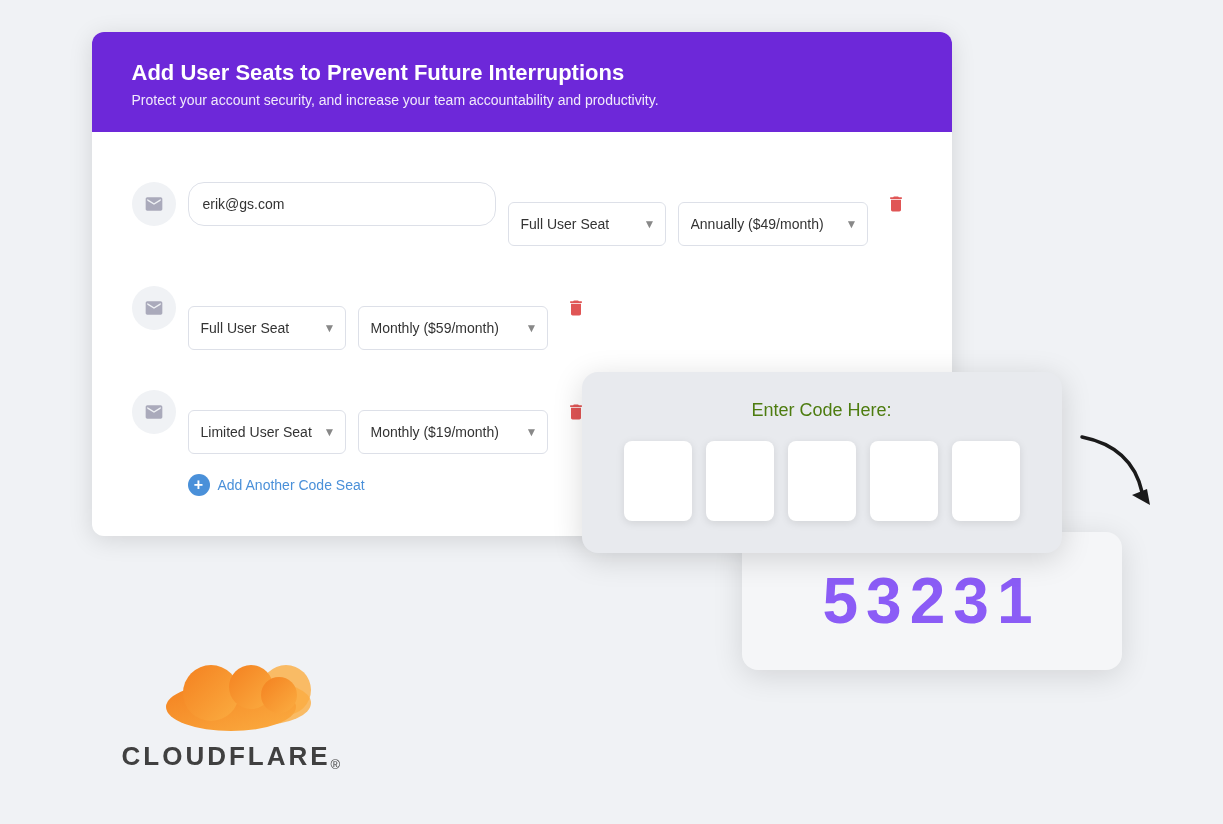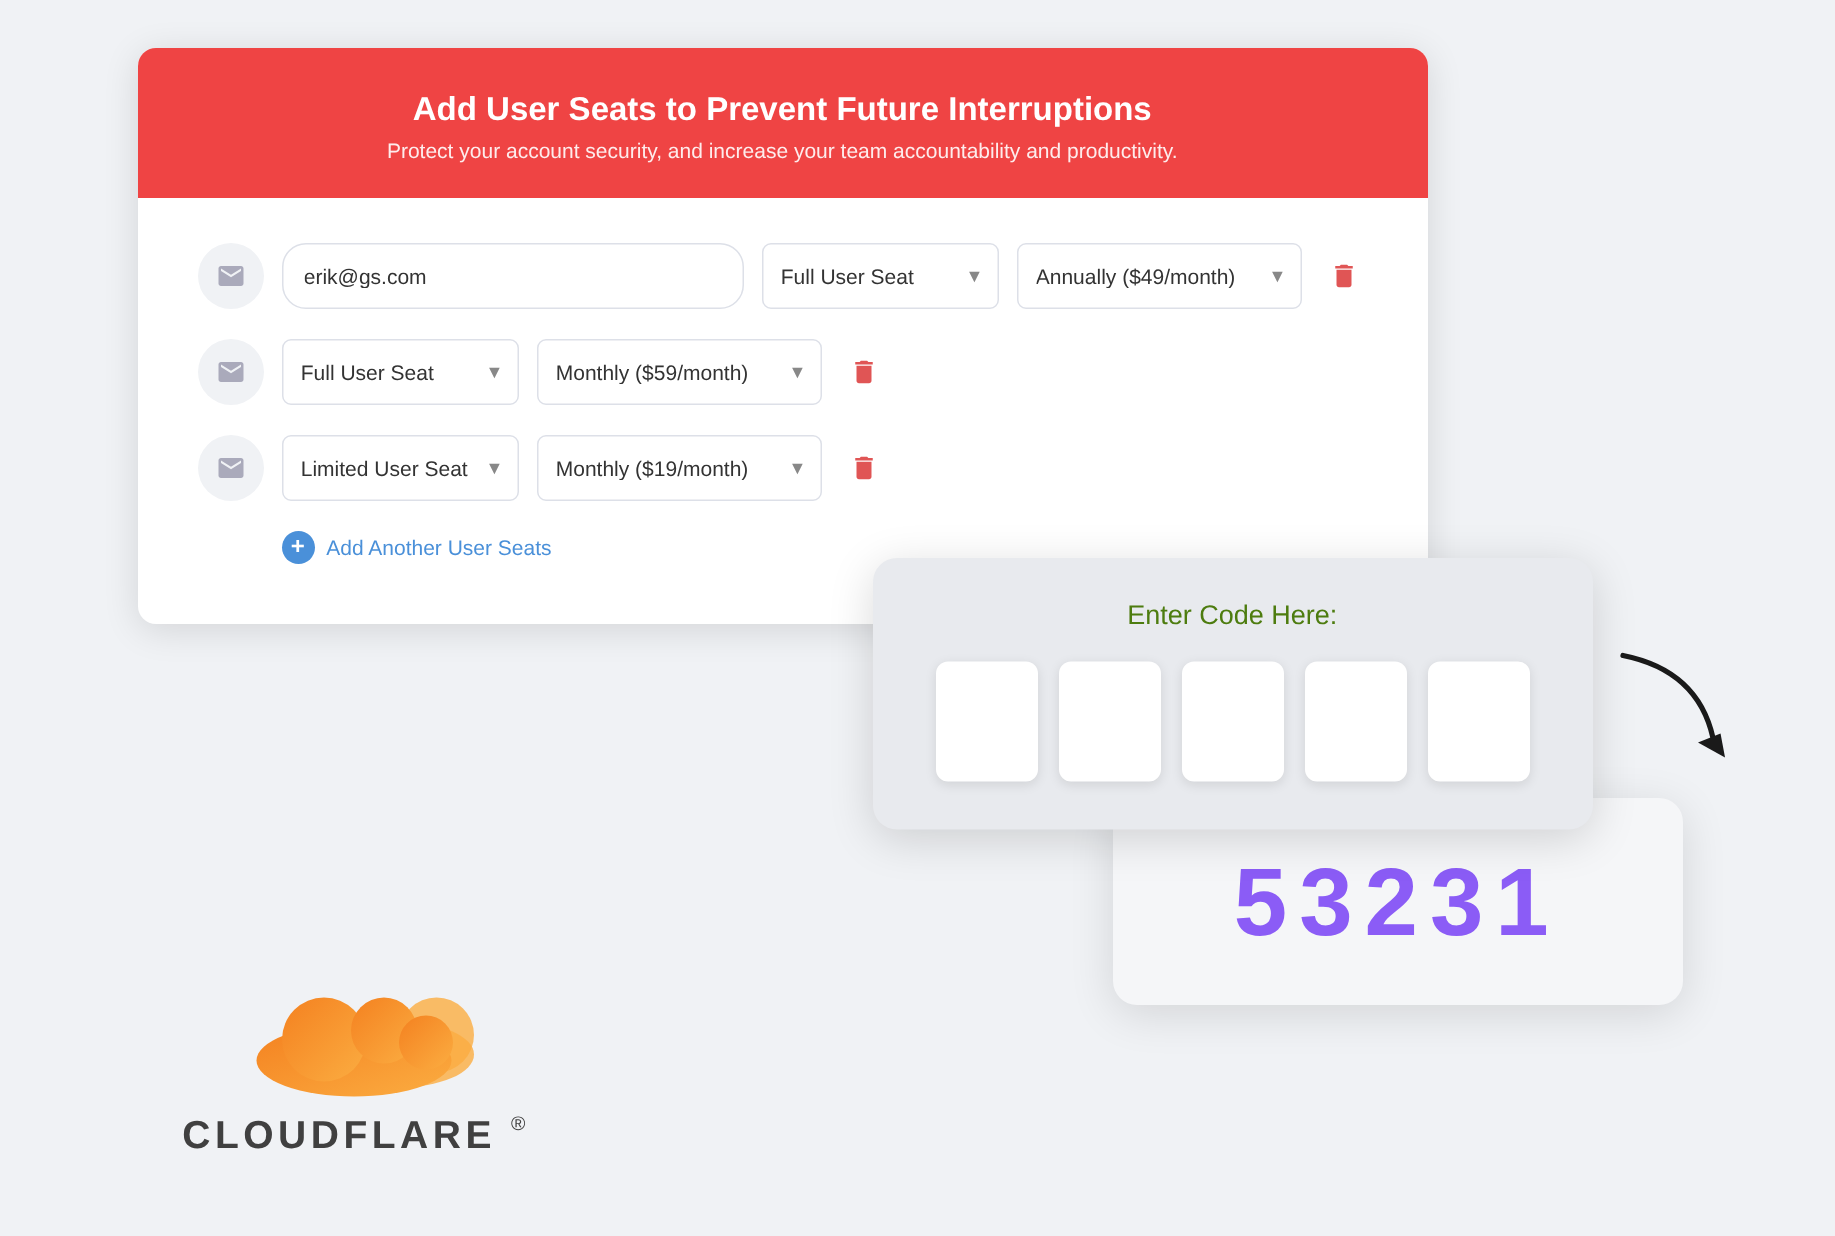--- a/index.html
+++ b/index.html
@@ -26,23 +26,22 @@
       top: 0;
       left: 30px;
       width: 860px;
       background: #fff;
       border-radius: 12px;
       box-shadow: 0 4px 24px rgba(0,0,0,0.12);
       overflow: hidden;
     }
 
     .card-header {
-      background: #ef4444;
+      background: #6d28d9;
       padding: 28px 40px 24px;
-      text-align: center;
     }
 
     .card-header-title {
       color: #fff;
       font-size: 22px;
       font-weight: 700;
       margin-bottom: 6px;
     }
 
     .card-header-subtitle {
@@ -88,20 +87,21 @@
       font-size: 14px;
       color: #333;
       outline: none;
       background: #fff;
     }
 
     .select-wrapper {
       position: relative;
       display: inline-flex;
       align-items: center;
+      margin-top: 40px;
     }
 
     .select-wrapper select {
       height: 44px;
       border: 1.5px solid #dde0e8;
       border-radius: 6px;
       padding: 0 32px 0 12px;
       font-size: 14px;
       color: #333;
       background: #fff;
@@ -338,21 +338,21 @@
         </div>
         <button class="delete-btn">
           <svg class="trash-icon" viewBox="0 0 24 24">
             <path d="M6 19c0 1.1.9 2 2 2h8c1.1 0 2-.9 2-2V7H6v12zM19 4h-3.5l-1-1h-5l-1 1H5v2h14V4z"></path>
           </svg>
         </button>
       </div>
 
       <div class="add-row">
         <div class="add-circle">+</div>
-        <span>Add Another User Seats</span>
+        <span>Add Another Code Seat</span>
       </div>
 
     </div>
   </div>
 
   <div class="code-popup">
     <div class="code-popup-label">Enter Code Here:</div>
     <div class="code-boxes">
       <input class="code-box" maxlength="1" style="">
       <input class="code-box" maxlength="1" style="">
@@ -382,19 +382,19 @@
       </defs>
 
       <ellipse cx="130" cy="58" rx="50" ry="22" fill="#FBAD41" opacity="0.8"></ellipse>
       <circle cx="155" cy="45" r="25" fill="#FBAD41" opacity="0.8"></circle>
 
       <ellipse cx="100" cy="62" rx="65" ry="24" fill="url(#cfGrad)"></ellipse>
       <circle cx="80" cy="48" r="28" fill="url(#cfGrad)"></circle>
       <circle cx="120" cy="42" r="22" fill="url(#cfGrad)"></circle>
       <circle cx="148" cy="50" r="18" fill="url(#cfGrad)"></circle>
     </svg>
-    <div style="display:flex;align-items:flex-start;gap:10px;">
+    <div style="display:flex;align-items:flex-end;gap:0;">
       <span style="font-size:26px;font-weight:700;color:#404040;letter-spacing:3px;">CLOUDFLARE</span>
         <span style="font-size:13px;color:#404040;font-weight:400;">®</span>
     </div>
   </div>
 
 </div>
 
 </body></html>

